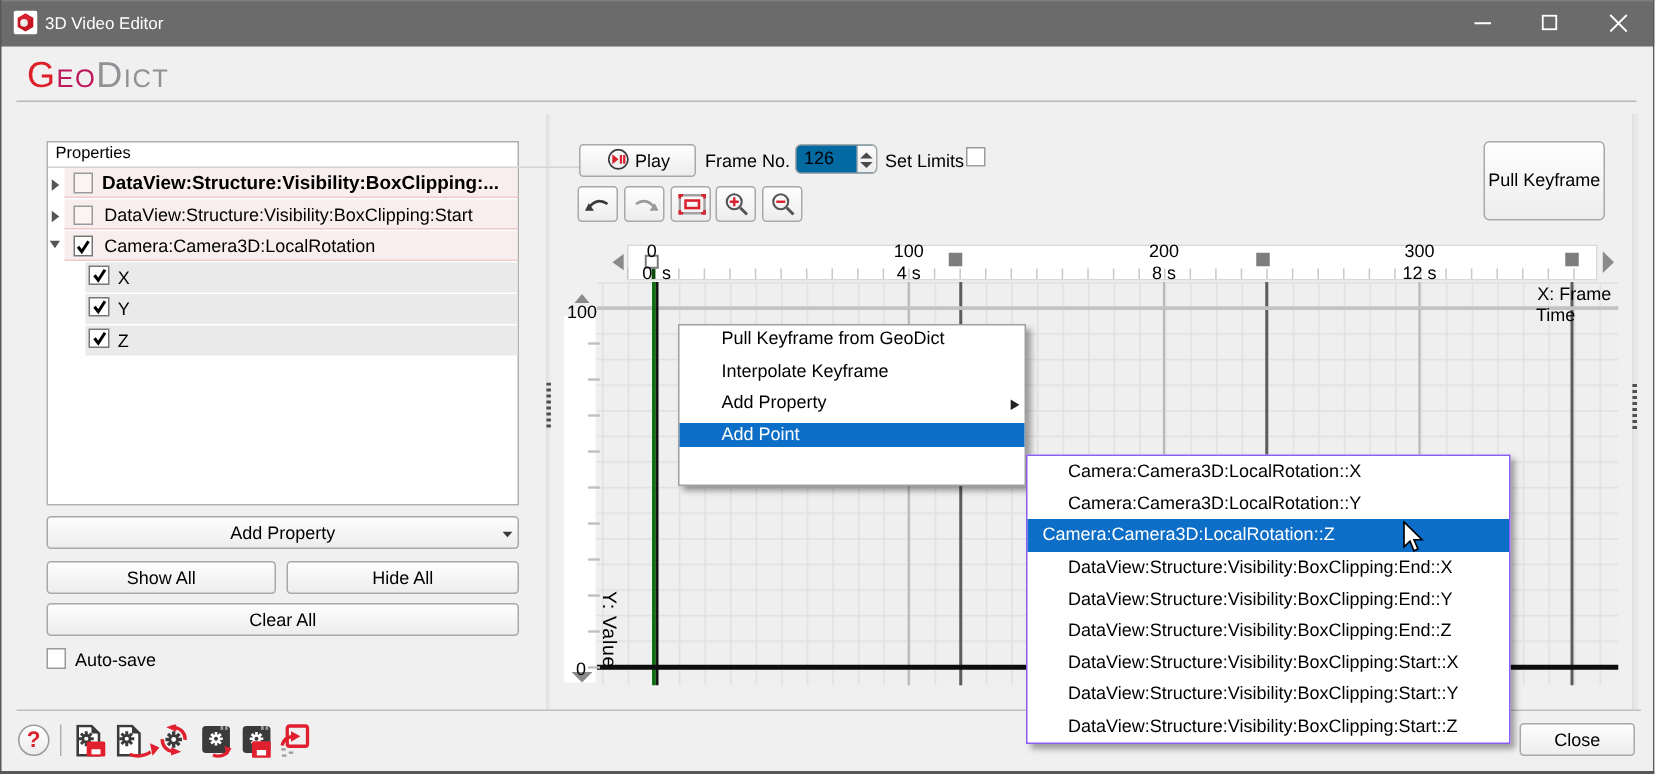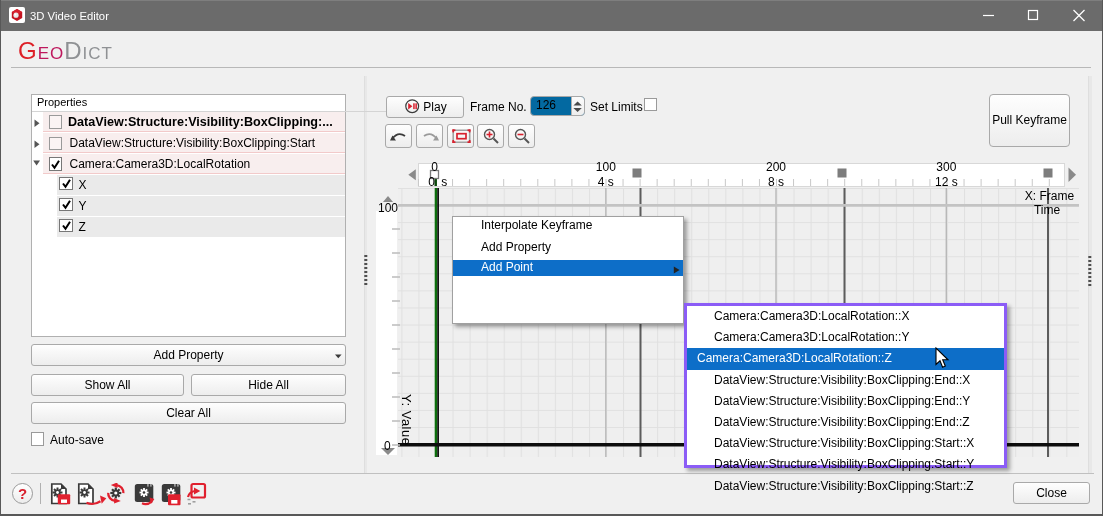--- a/index.html
+++ b/index.html
@@ -349,35 +349,36 @@
   <line x1="16" y1="183" x2="24" y2="183"></line>
       <line x1="16" y1="207" x2="24" y2="207"></line>
   <line x1="16" y1="231" x2="24" y2="231"></line>
       <line x1="16" y1="255" x2="24" y2="255"></line>
  </g>
 </svg>
 <div class="abs" style="left:376px;top:200.5px;width:22px;text-align:right;font-size:12px">100</div>
 <div class="abs" style="left:384px;top:438.5px;font-size:12px">0</div>
 <div class="abs" style="left:413.5px;top:394px;font-size:13px;letter-spacing:0.5px;transform:rotate(90deg);transform-origin:0 0;white-space:nowrap">Y: Value</div>
 <div class="abs" style="left:1024px;top:188.5px;width:51px;text-align:center;font-size:12px">X: Frame</div>
-<div class="abs" style="left:1024px;top:203px;width:46px;text-align:center;font-size:12px">Time</div>
+<div class="abs" style="left:1024px;top:203px;width:46px;text-align:left;font-size:12px">Time</div>
 
 <div class="abs" style="left:452px;top:216px;width:232px;height:107.5px;background:#fff;border:1px solid #a0a0a0;box-shadow:3px 3px 4px rgba(0,0,0,0.35);z-index:10">
+ <div style="height:21.55px;line-height:17px;padding-left:28px;font-size:12px">Pull Keyframe from GeoDict</div>
  <div style="height:21.55px;line-height:17px;padding-left:28px;font-size:12px">Interpolate Keyframe</div>
  <div style="height:21.55px;line-height:17px;padding-left:28px;font-size:12px">Add Property</div>
  <div style="height:16px;line-height:14px;padding-left:28px;font-size:12px;background:#0d6ec8;color:#fff">Add Point</div>
 </div>
 <svg class="abs" style="left:672.5px;top:265.5px;z-index:11" width="8" height="9">
     <polygon points="0.8,0.4 6.6,3.9 0.8,7.4" fill="#222"></polygon>
   </svg>
 <svg class="abs" style="left:672.5px;top:307.5px;z-index:11" width="8" height="9">
     <polygon points="0.8,0.4 6.6,3.9 0.8,7.4" fill="#fff"></polygon>
   </svg>
 
-<div class="abs" style="left:684px;top:303px;width:322.5px;height:165px;background:#fff;border:3px solid #8b5cf6;box-shadow:3px 3px 4px rgba(0,0,0,0.35);z-index:12">
+<div class="abs" style="left:684px;top:303px;width:322.5px;height:193px;background:#fff;border:1px solid #8b5cf6;box-shadow:3px 3px 4px rgba(0,0,0,0.35);z-index:12">
  <div style="height:21.2px;line-height:21.2px;padding-left:27px;font-size:12px">Camera:Camera3D:LocalRotation::X</div>
  <div style="height:21.2px;line-height:21.2px;padding-left:27px;font-size:12px">Camera:Camera3D:LocalRotation::Y</div>
  <div style="height:21.2px;line-height:21.2px;padding-left:10px;font-size:12px;background:#0d6ec8;color:#fff">Camera:Camera3D:LocalRotation::Z</div>
  <div style="height:21.2px;line-height:21.2px;padding-left:27px;font-size:12px">DataView:Structure:Visibility:BoxClipping:End::X</div>
  <div style="height:21.2px;line-height:21.2px;padding-left:27px;font-size:12px">DataView:Structure:Visibility:BoxClipping:End::Y</div>
  <div style="height:21.2px;line-height:21.2px;padding-left:27px;font-size:12px">DataView:Structure:Visibility:BoxClipping:End::Z</div>
  <div style="height:21.2px;line-height:21.2px;padding-left:27px;font-size:12px">DataView:Structure:Visibility:BoxClipping:Start::X</div>
  <div style="height:21.2px;line-height:21.2px;padding-left:27px;font-size:12px">DataView:Structure:Visibility:BoxClipping:Start::Y</div>
  <div style="height:21.2px;line-height:21.2px;padding-left:27px;font-size:12px">DataView:Structure:Visibility:BoxClipping:Start::Z</div>
 </div>

